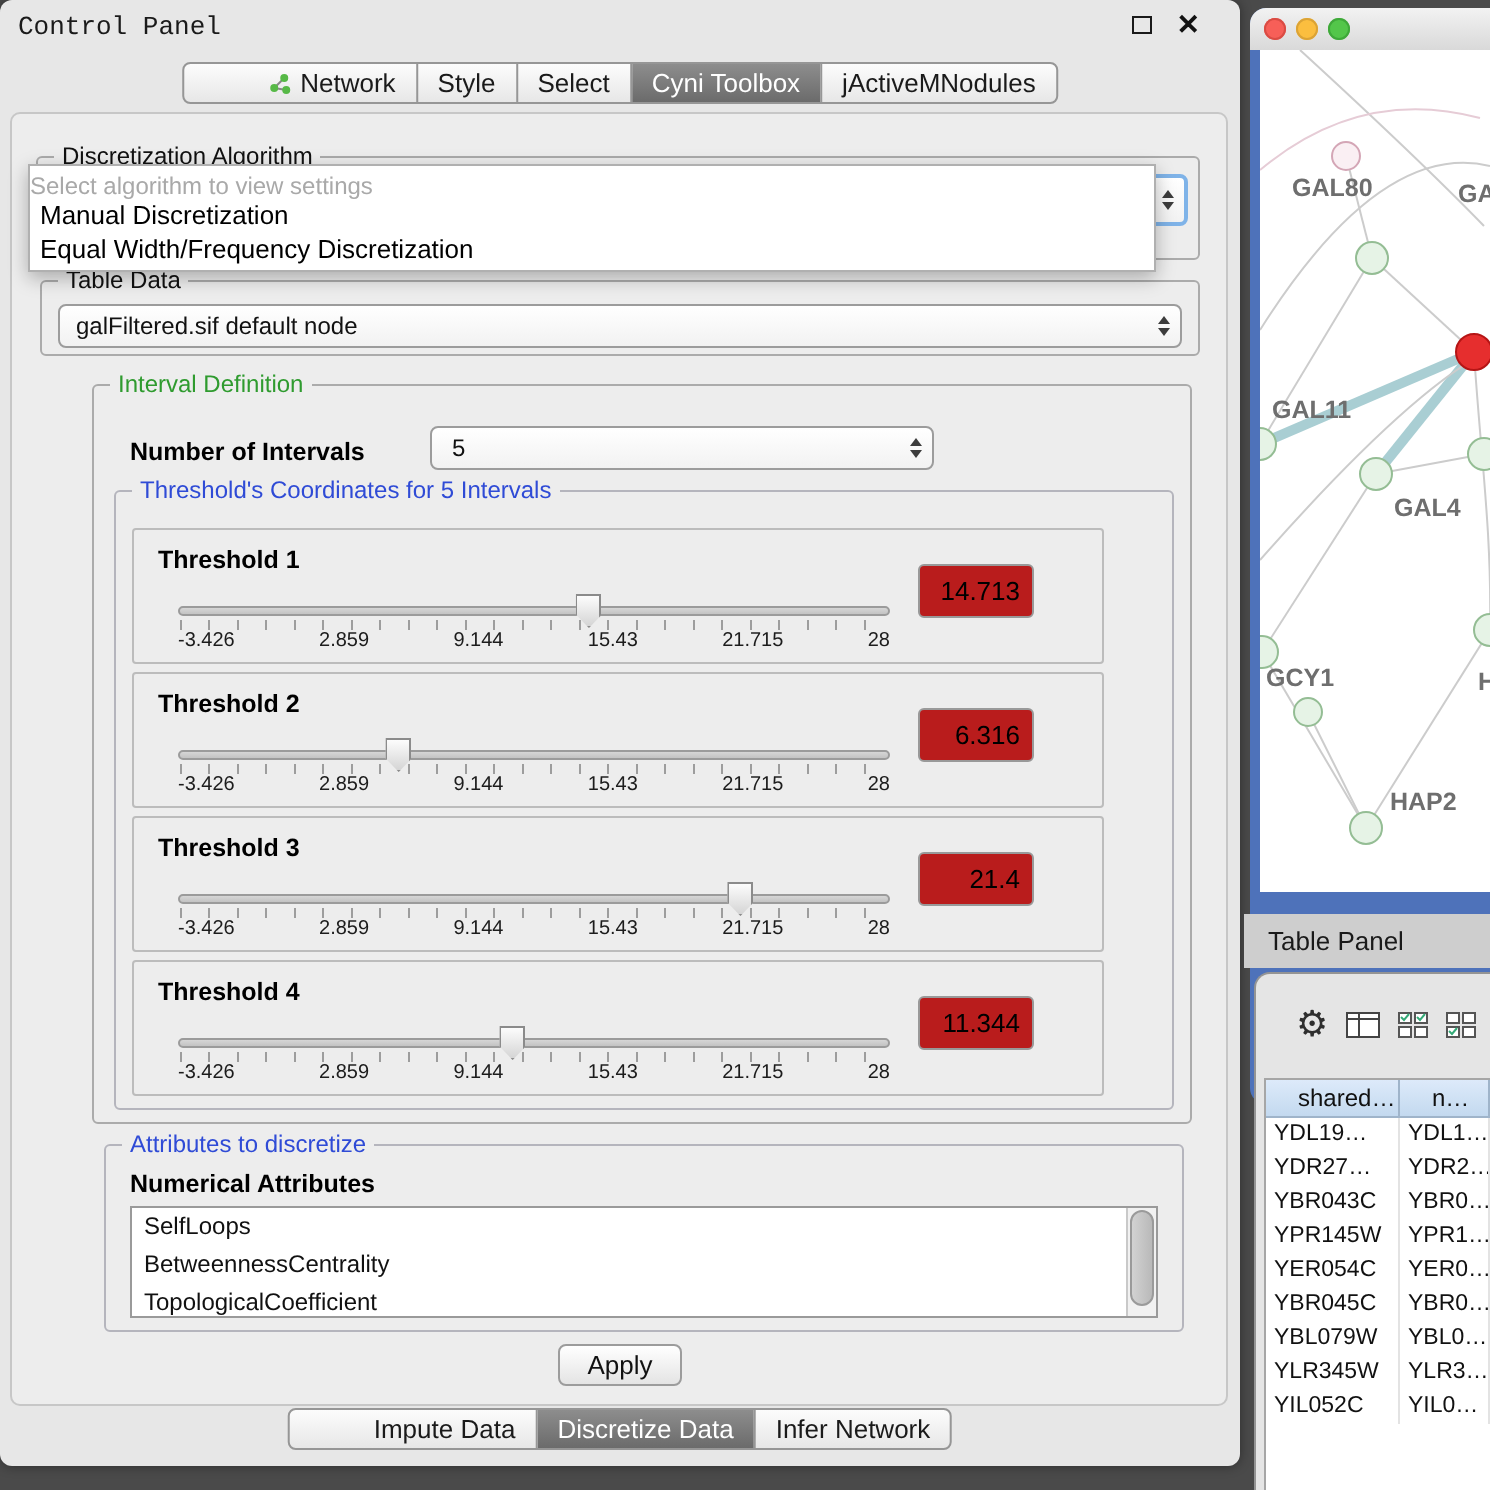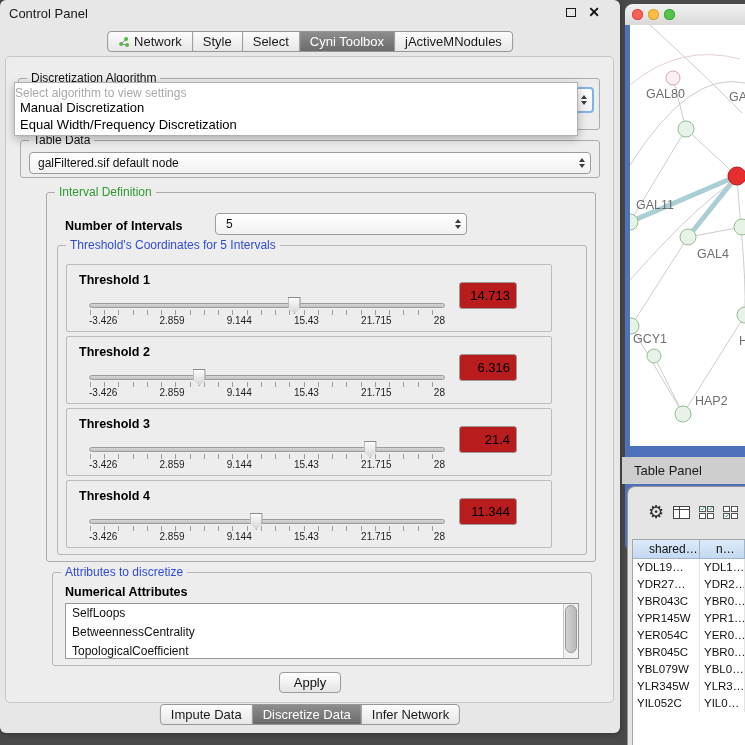--- a/index.html
+++ b/index.html
@@ -8,27 +8,27 @@
     position:relative; overflow:hidden;
     background:#4a4a4a;
     font-family:"Liberation Sans", sans-serif;
     color:#111;
   }
 
   
   .cp-window { position:absolute; left:0; top:0; width:620px; height:733px;
     background:#e7e7e7; border-radius:6px; box-shadow:0 0 6px rgba(0,0,0,.4); }
   .cp-titlebar { position:absolute; left:0; top:0; right:0; height:26px; }
-  .cp-title { position:absolute; left:9px; top:6px; font-size:13px; color:#1a1a1a; }
+  .cp-title { position:absolute; left:9px; top:6px; font-size:13px; color:#1a1a1a;font-family:Liberation Mono, monospace; }
   .float-icon { position:absolute; right:44px; top:8px; width:10px; height:9px; border:1.5px solid #1a1a1a; background:transparent; }
   .close-icon { position:absolute; right:20px; top:4px; font-size:14px; font-weight:bold; color:#111; line-height:16px; }
 
   .seg-bar { position:absolute; left:50%; transform:translateX(-50%); display:flex;
     height:21px; border:1px solid #969696; border-radius:4px; overflow:hidden;
-    background:linear-gradient(#fcfcfc,#e7e7e7); font-size:13px; white-space:nowrap; }
+    background:linear-gradient(#fcfcfc,#e7e7e7); font-size:13px; white-space:nowrap;padding-left:32px; }
   .top-tabs { top:31px; }
   .bottom-tabs { top:704px; }
   .seg-tab { display:flex; align-items:center; gap:4px; padding:0 10px; border-left:1px solid #969696; color:#1a1a1a; }
   .seg-tab:first-child { border-left:none; }
   .seg-tab.selected { background:linear-gradient(#8d8d8d,#6b6b6b); color:#fff; }
   .tab-icon { display:inline-flex; }
 
   .inner-panel { position:absolute; left:5px; top:56px; width:609px; height:647px;
     background:#ededed; border:1px solid #c7c7c7; border-radius:5px; z-index:0; }
 
@@ -92,21 +92,21 @@
   .vthumb { position:absolute; left:1px; right:1px; top:1px; height:88%;
     background:linear-gradient(90deg,#d2d2d2,#b9b9b9); border:1px solid #9a9a9a; border-radius:7px; }
 
   .apply-btn { position:absolute; left:50%; transform:translateX(-50%); top:672px;
     width:62px; height:21px; border:1px solid #9c9c9c; border-radius:4px;
     background:linear-gradient(#ffffff,#e4e4e4); font-family:"Liberation Sans",sans-serif;
     font-size:13px; color:#111; }
 
   
   .net-window { position:absolute; left:625px; top:4px; width:120px; height:548px;
-    background:#4e72ba; border-radius:8px 0 0 8px; }
+    background:#4e72ba; border-radius:8px 0 0 8px;font-weight:bold; }
   .net-titlebar { position:absolute; left:0; top:0; right:0; height:21px;
     background:linear-gradient(#f2f2f2,#d9d9d9); border-radius:8px 0 0 0;
     display:flex; align-items:center; gap:5px; padding-left:7px; }
   .light { width:11px; height:11px; border-radius:50%; }
   .light.red    { background:#f75f58; box-shadow:inset 0 0 0 1px #d94c44; }
   .light.yellow { background:#fbbe3f; box-shadow:inset 0 0 0 1px #dba336; }
   .light.green  { background:#53c64a; box-shadow:inset 0 0 0 1px #3fa83a; }
   .net-canvas { position:absolute; left:5px; top:21px; width:115px; height:421px; background:#fff; }
 
   

